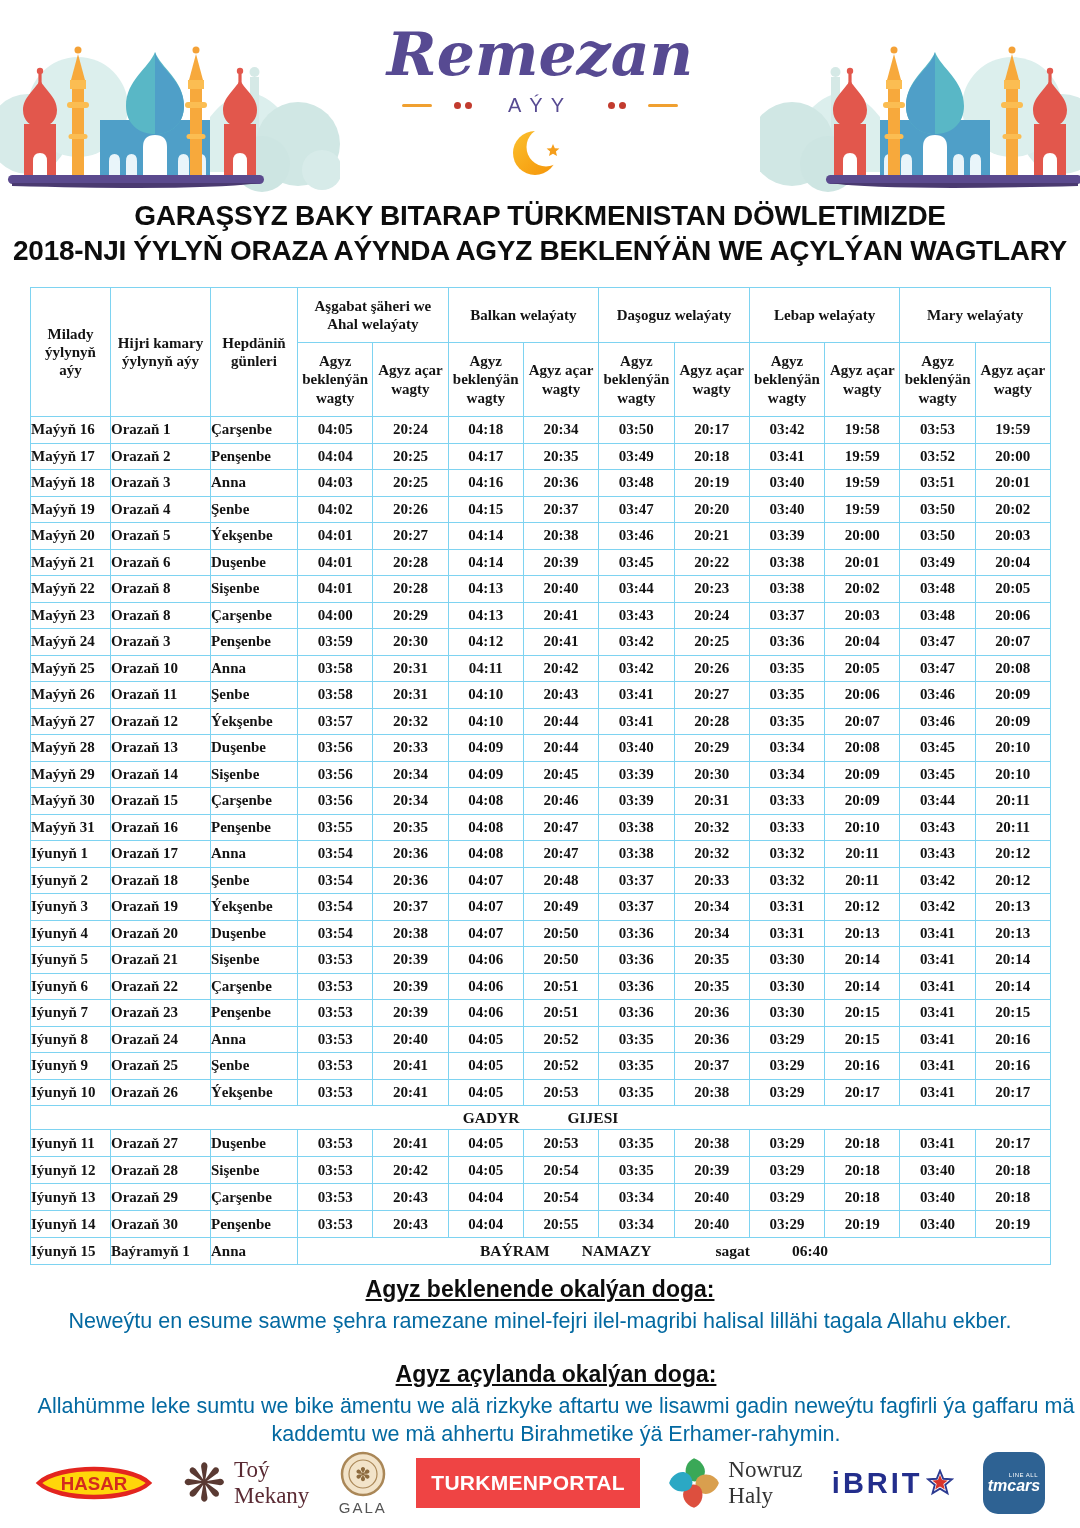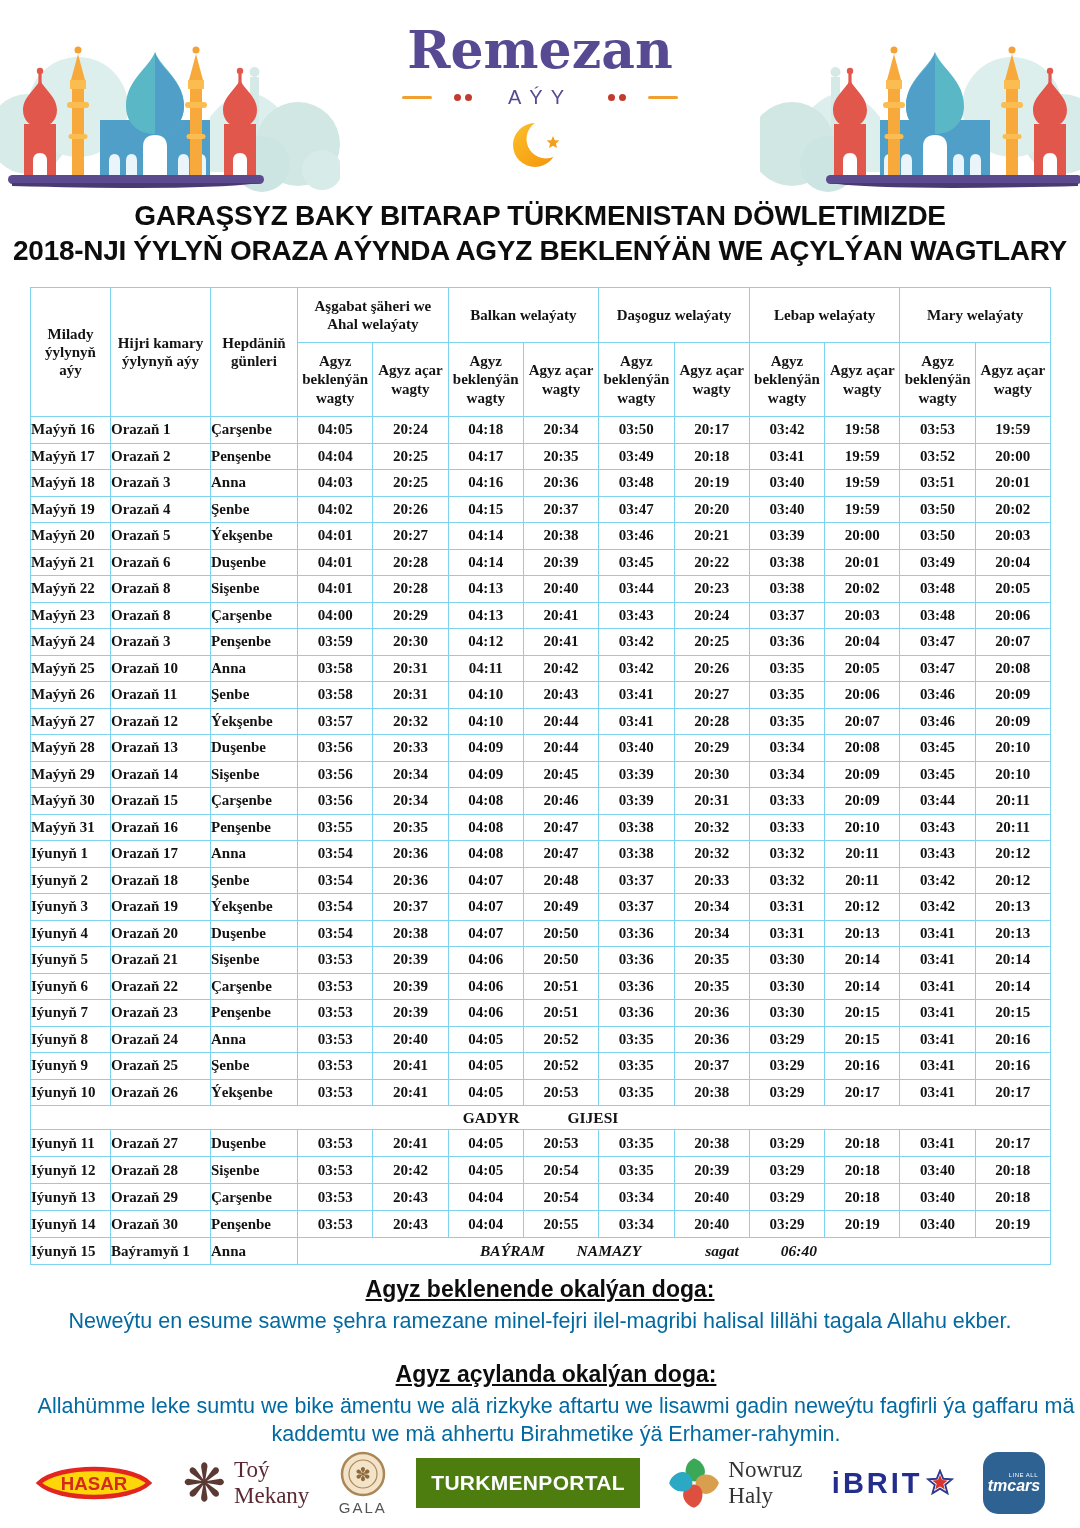--- a/index.html
+++ b/index.html
@@ -6,22 +6,22 @@
   body{width:1080px;height:1528px;position:relative;overflow:hidden;
        font-family:"Liberation Sans",sans-serif;color:#111;}
 
   
   .decor{position:absolute;top:22px;}
   .decor-left{left:0;}
   .decor-right{right:0;transform:scaleX(-1);}
 
   
   .logo{position:absolute;top:24px;left:0;width:100%;text-align:center;}
-  .logo-script{font-family:"DejaVu Serif",serif;font-weight:bold;
-               font-size:52px;color:#574a92;line-height:1;}
+  .logo-script{font-family:"DejaVu Serif",serif;font-style:italic;font-weight:bold;
+               font-size:60px;color:#574a92;line-height:1;}
   .logo-sub{margin-top:10px;display:flex;justify-content:center;align-items:center;gap:22px;}
   .logo-sub .rule{width:30px;height:3px;background:#f0a030;border-radius:2px;}
   .logo-sub .dots{display:flex;gap:4px;}
   .logo-sub .dot{width:7px;height:7px;border-radius:50%;background:#c23b2e;}
   .logo-sub .ayy{font-size:20px;letter-spacing:8px;color:#574a92;margin:0 14px;}
   .logo-crescent{margin-top:6px;}
 
   
   .title{position:absolute;top:198px;left:0;width:100%;text-align:center;
          font-weight:bold;font-size:28px;line-height:1.26;letter-spacing:-0.3px;color:#0d0d0d;}
@@ -33,42 +33,42 @@
   table.times th,table.times td{border:1px solid #7ed3f1;vertical-align:middle;padding:0;}
   table.times th{font-size:15px;line-height:1.22;text-align:center;padding:2px 1px;}
   tr.hdr1{height:55px;} tr.hdr2{height:74px;}
   tbody tr{height:26.5px;}
   td.c-date{font-size:15px;text-align:left;padding-left:7px;}
   td.c-time{font-size:15px;text-align:center;}
   tr.gadyr-row{height:24px;}
   tr.gadyr-row td{text-align:center;font-size:15.5px;}
   tr.gadyr-row .g2{margin-left:48px;}
   tr.special{height:27px;}
-  td.bayram{text-align:left;font-size:15.5px;white-space:nowrap;font-style:italic;}
+  td.bayram{text-align:left;font-size:15.5px;white-space:nowrap;}
   td.bayram .p0{margin-left:182px;}
   td.bayram .p1{margin-left:32px;}
   td.bayram .p2{margin-left:64px;}
   td.bayram .p3{margin-left:42px;}
 
   
   .prayers{position:absolute;top:1276px;left:0;width:100%;text-align:center;}
   .prayer-heading{font-size:23px;font-weight:bold;text-decoration:underline;color:#0d0d0d;}
   .prayer-text{font-size:21.5px;margin:5px auto 0;max-width:1055px;color:#0369a1;line-height:1.3;}
   .prayer+.prayer{margin-top:25px;margin-left:32px;}
 
   
   .sponsors{position:absolute;top:1444px;left:35px;width:1010px;height:78px;
             display:flex;align-items:center;justify-content:space-between;}
   .sp{display:flex;align-items:center;}
   .sp-toy{gap:8px;}
   .toy-orn{font-size:52px;color:#5a3a33;line-height:1;}
   .toy-text{font-family:"Liberation Serif",serif;font-size:23px;color:#5a2a33;line-height:1.15;}
   .sp-gala{flex-direction:column;gap:1px;}
   .gala-label{font-size:15px;letter-spacing:2px;color:#555;}
-  .sp-tp{background:#4d7c0f;color:#fff;font-weight:bold;font-size:21px;
+  .sp-tp{background:#ef4444;color:#fff;font-weight:bold;font-size:21px;
          padding:13px 15px;letter-spacing:0.3px;}
   .sp-nowruz{gap:9px;}
   .nowruz-text{font-family:"Liberation Serif",serif;font-size:23px;color:#333;line-height:1.15;}
   .sp-ibrit{gap:3px;}
   .ibrit-text{color:#232e8c;font-weight:bold;font-size:29px;letter-spacing:3px;}
   .sp-tmcars{width:62px;height:62px;background:#2e6293;border-radius:15px;
              flex-direction:column;justify-content:center;align-items:center;display:flex;}
   .tm-small{color:#fff;font-size:6px;letter-spacing:0.5px;align-self:flex-end;margin-right:7px;}
   .tm-text{color:#fff;font-style:italic;font-weight:bold;font-size:16px;line-height:1;}
 </style>

